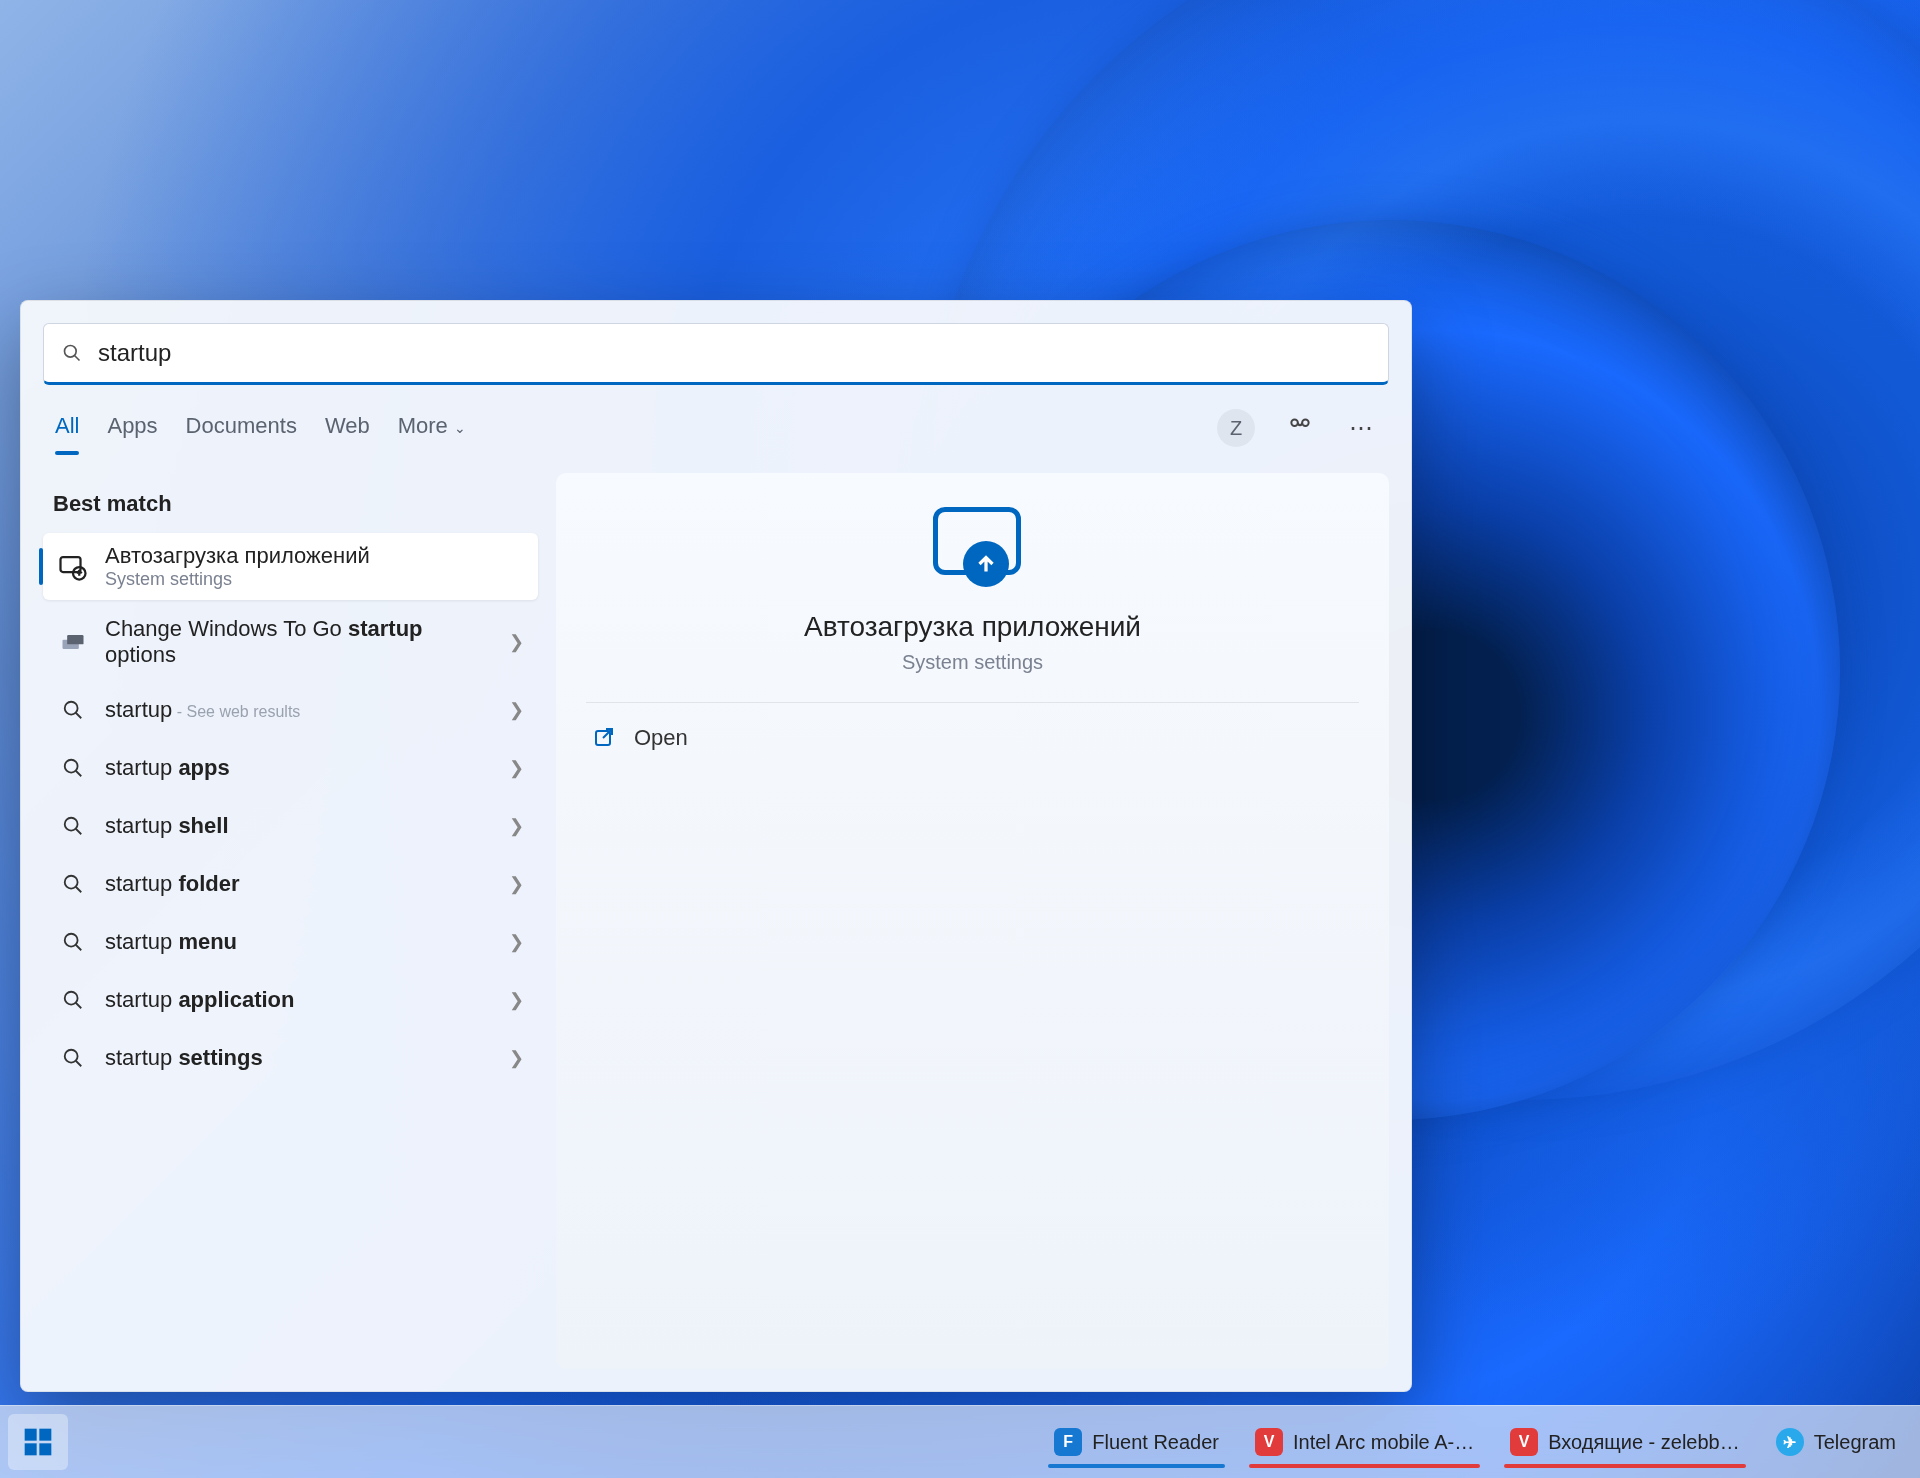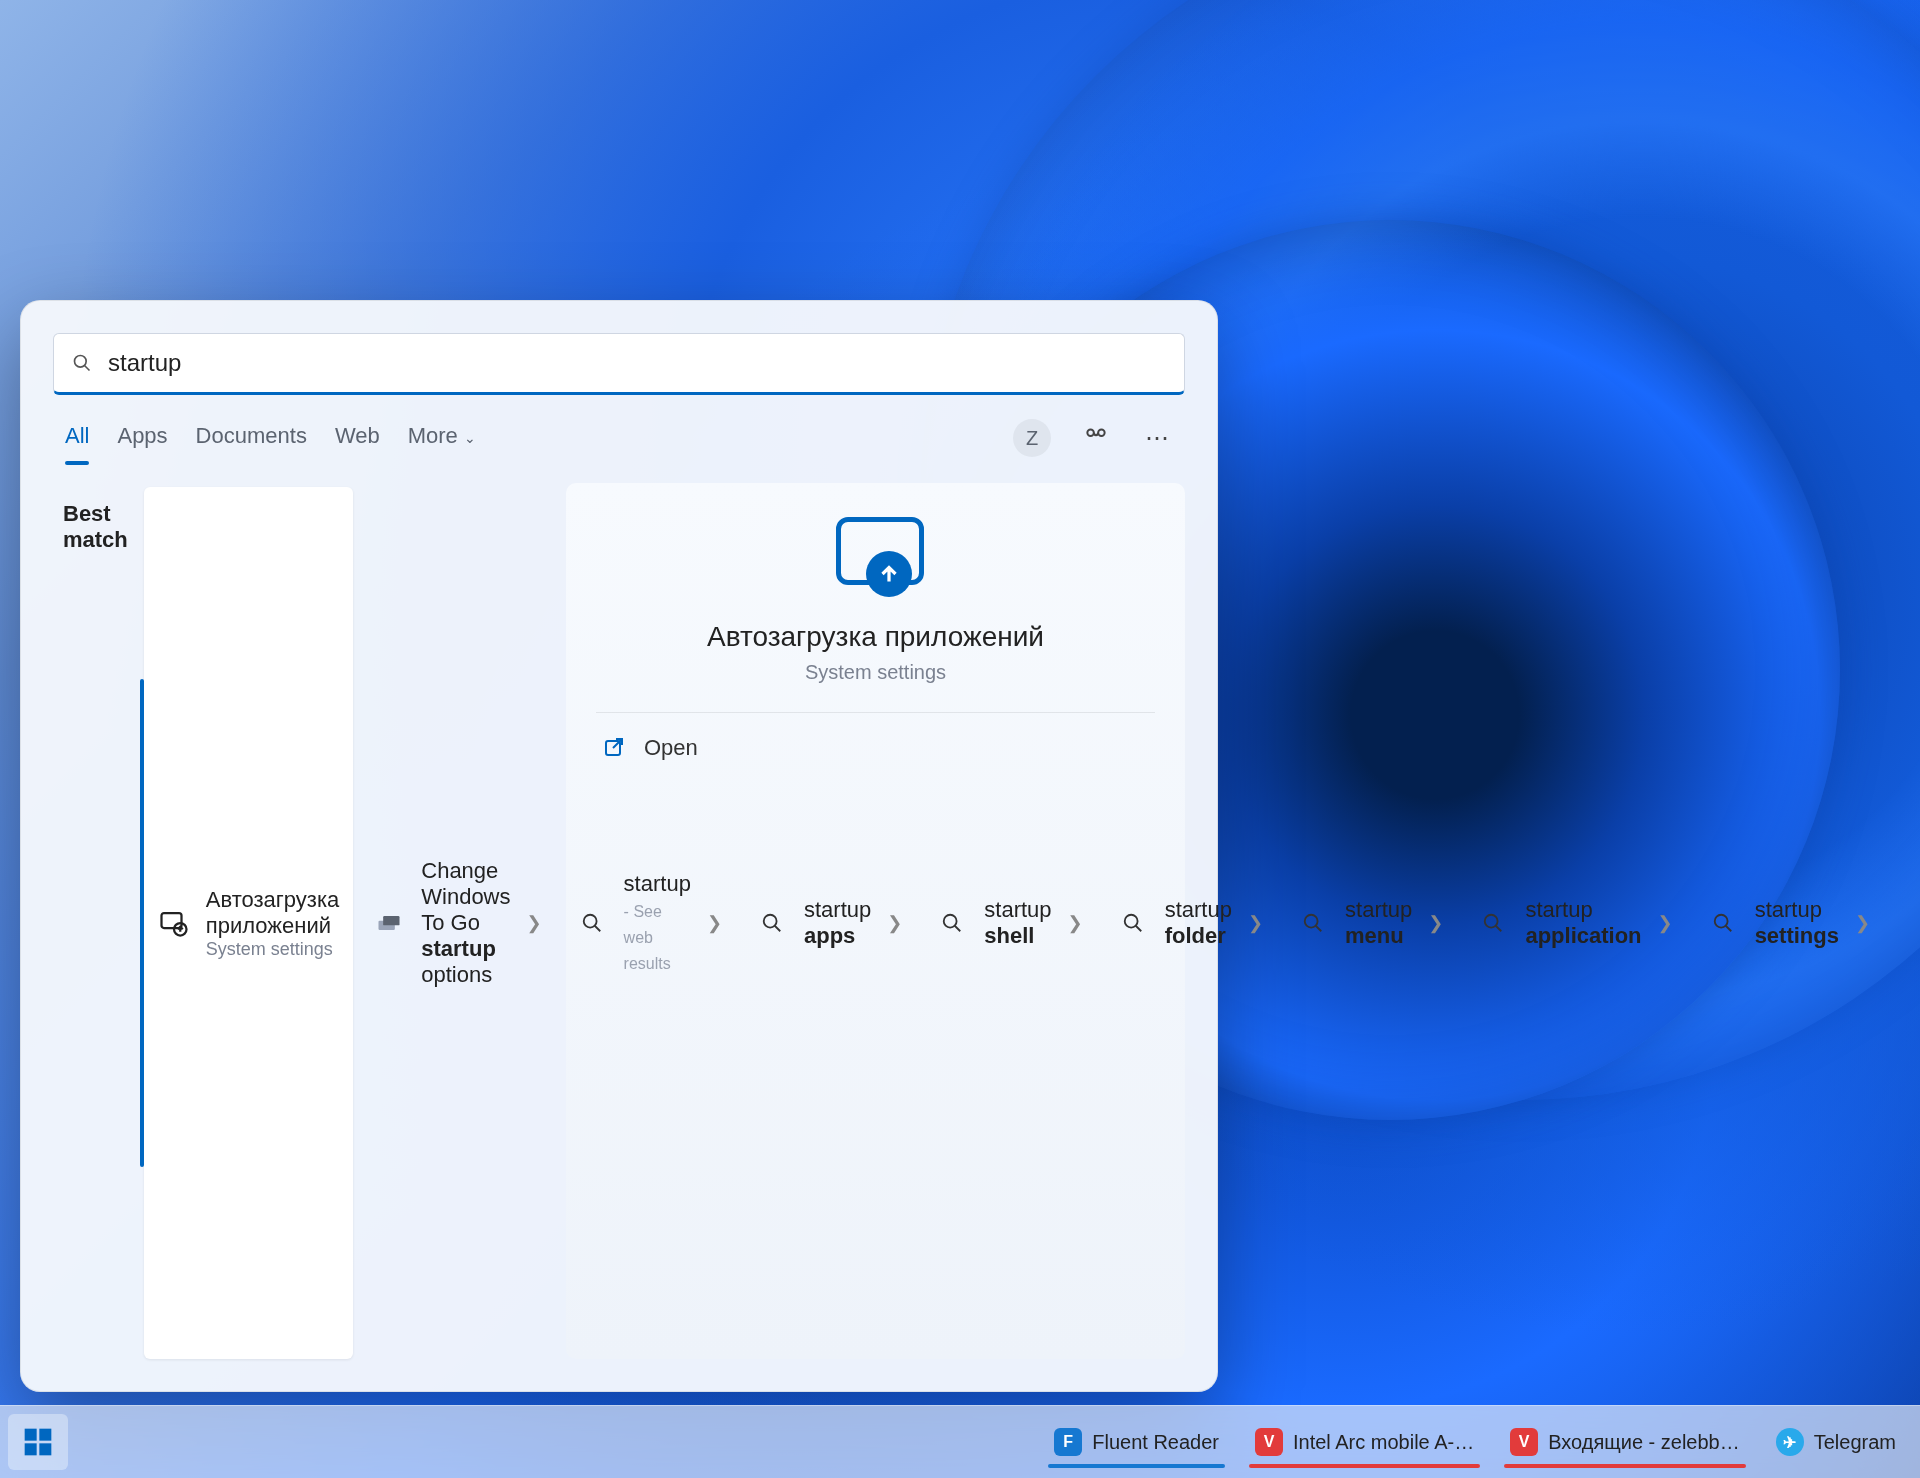--- a/index.html
+++ b/index.html
@@ -31,29 +31,29 @@
         background: radial-gradient(circle at 55% 55%, #03204f 12%, #0a3fa8 30%, #1a6aff 55%, transparent 70%); }
   .s2 { width: 1200px; height: 1200px; right: -200px; top: -100px;
         background: radial-gradient(circle at 60% 55%, transparent 35%, #2a7bff 45%, #1a6aff 55%, transparent 70%);
         opacity: 0.6; }
 
   
   .start-panel {
     position: absolute;
     left: 20px;
     top: 300px;
-    width: 1198px;
+    width: 1392px;
     height: 1092px;
     background: rgba(244, 247, 252, 0.97);
-    border-radius: 20px;
+    border-radius: 8px;
     box-shadow: 0 30px 80px rgba(0,0,0,0.35);
     border: 1px solid rgba(0,0,0,0.08);
     display: flex;
     flex-direction: column;
-    padding: 32px;
+    padding: 22px;
     box-sizing: border-box;
   }
   .search-box {
     height: 58px;
     background: #fff;
     border: 1px solid #cfd6e2;
     border-bottom: 3px solid #0067c0;
     border-radius: 6px;
     display: flex;
     align-items: center;
@@ -108,21 +108,21 @@
   .content {
     display: flex;
     flex: 1;
     gap: 18px;
     margin-top: 20px;
     min-height: 0;
   }
   .left-col {
     width: 495px;
     display: flex;
-    flex-direction: row;
+    flex-direction: column;
     gap: 6px;
     padding-top: 4px;
   }
   .section-title {
     font-size: 22px;
     font-weight: 600;
     color: #222;
     padding: 14px 10px 10px 10px;
   }
   .result-row {

